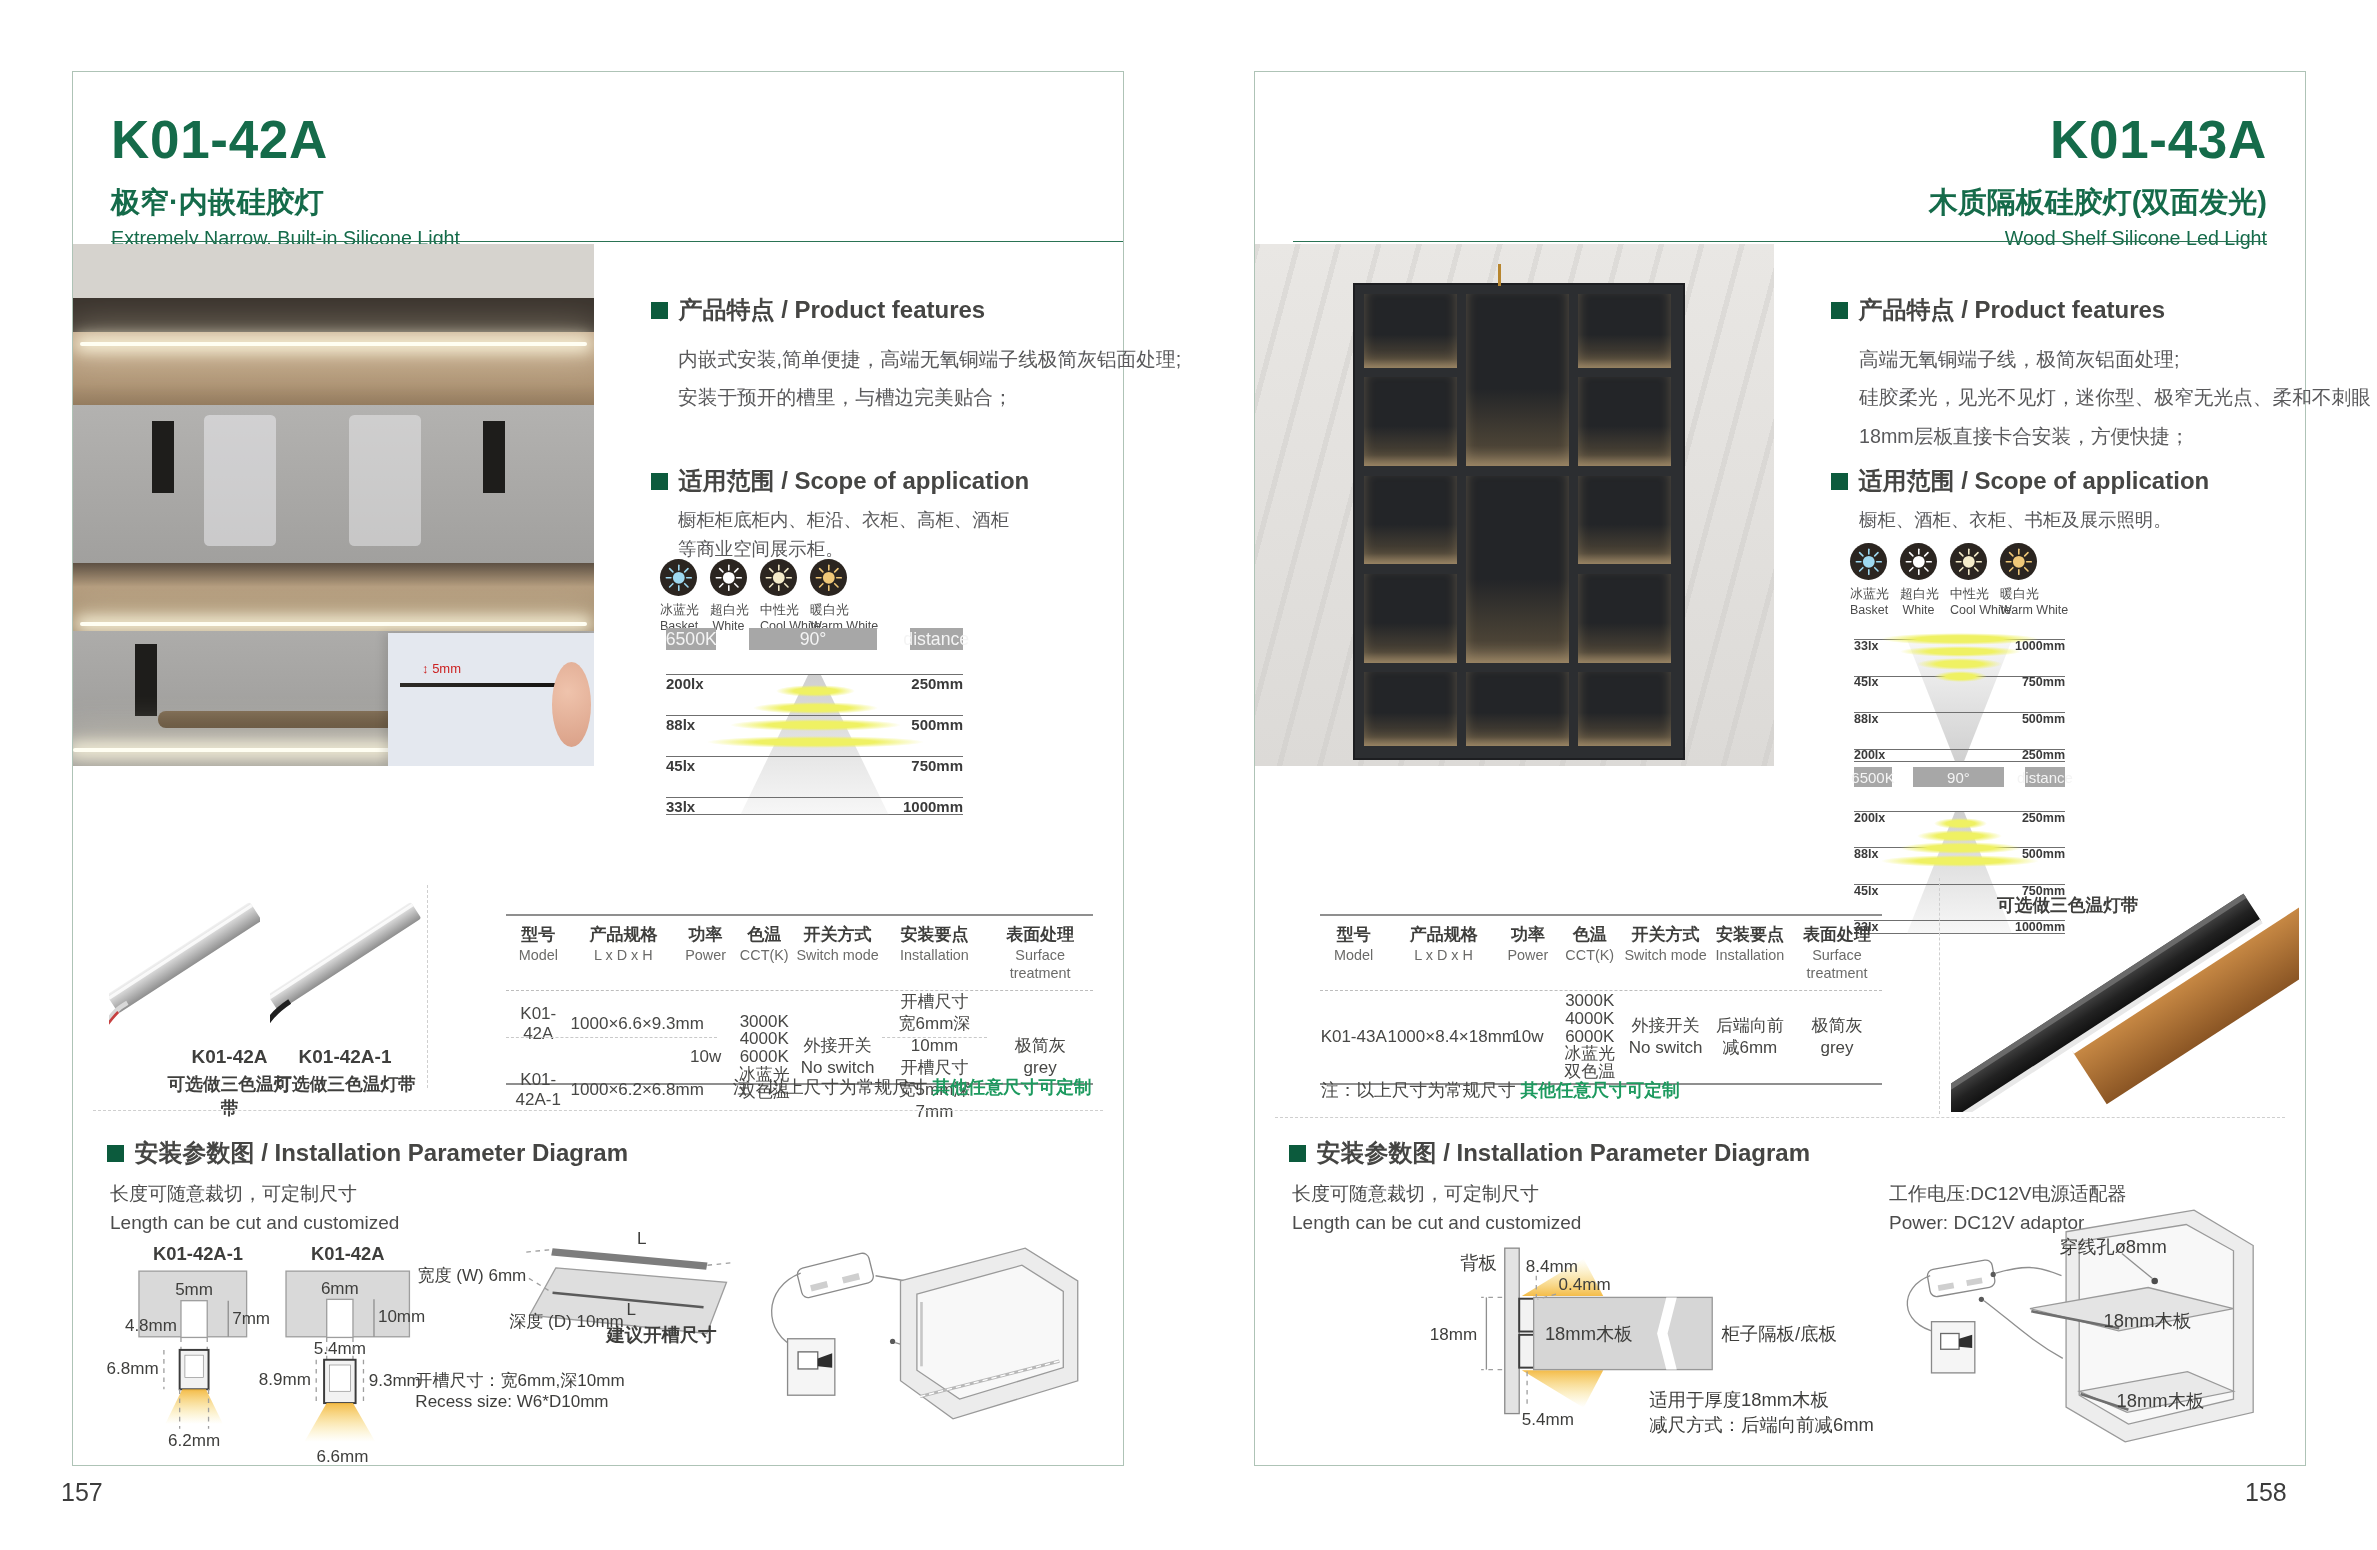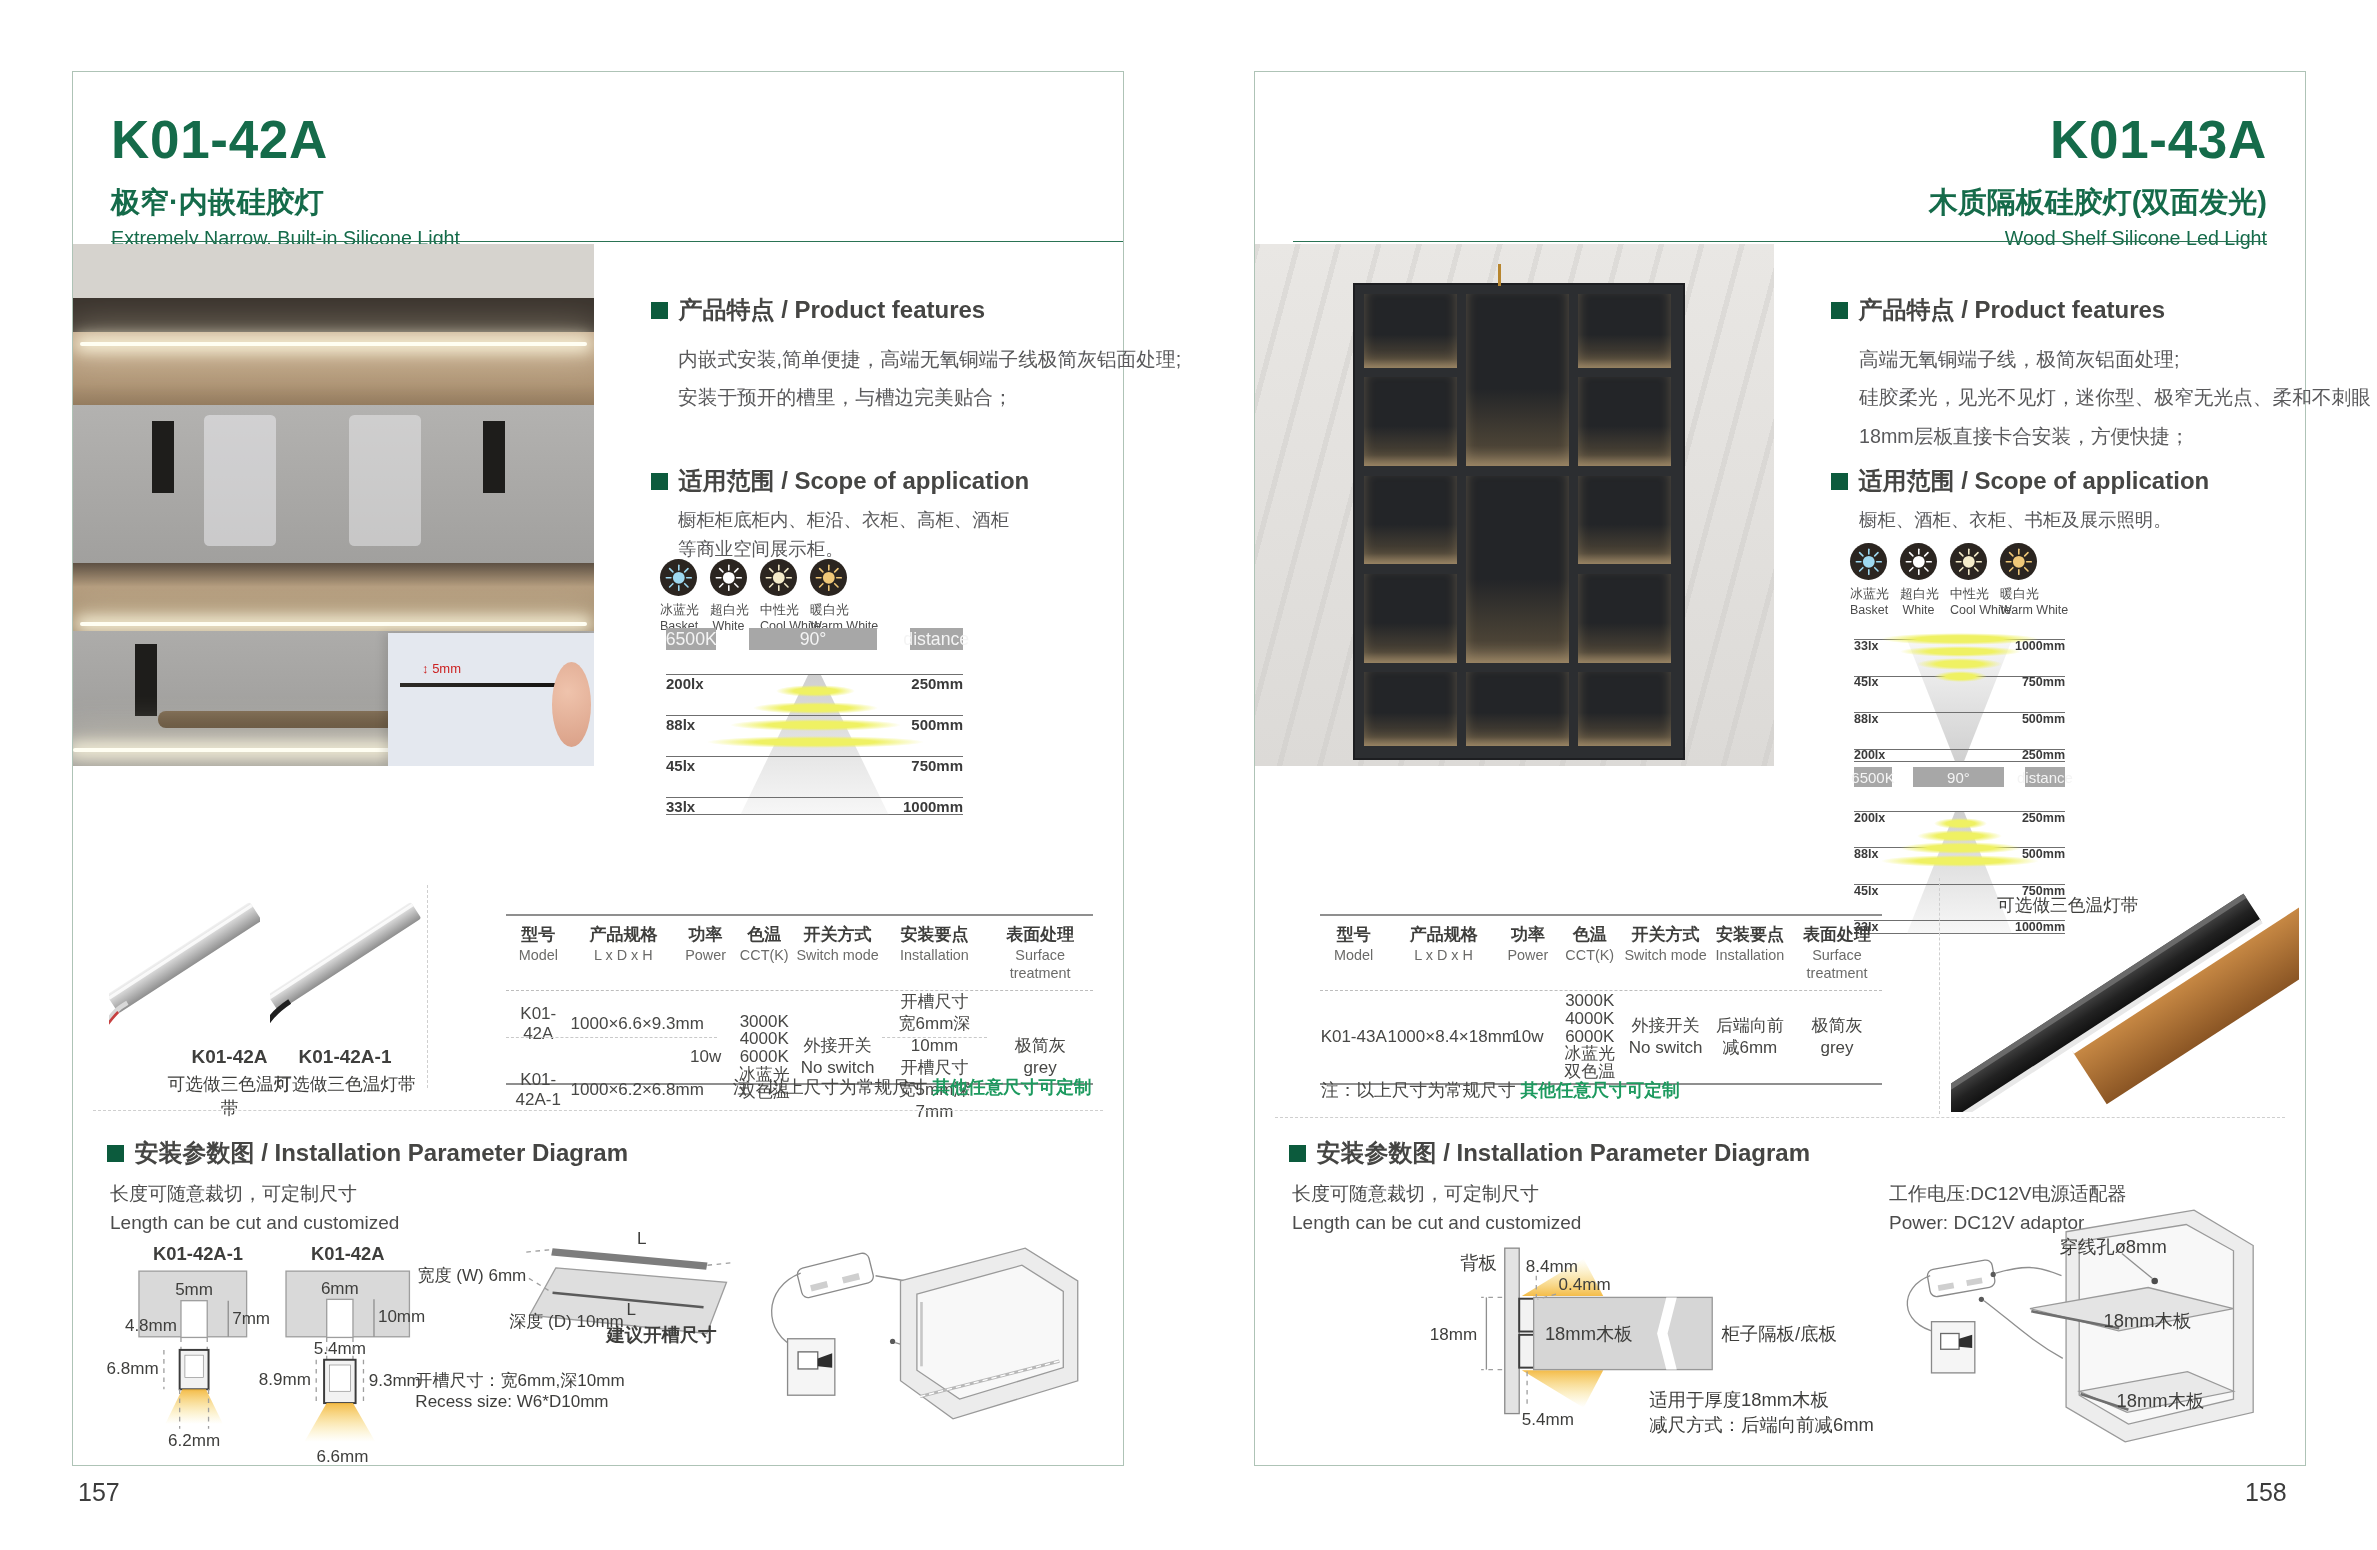--- a/index.html
+++ b/index.html
@@ -52,21 +52,21 @@
   .tcol{display:flex;flex-direction:column;justify-content:space-around;text-align:center;font-size:17px;color:#474745;}
   .tcol.center{justify-content:center;}
   .cctline{line-height:17.7px;}
   .tworow div{line-height:1.3;}
   .rowdash{position:absolute;border-top:1.3px dashed #c9c9c9;}
   .note{font-size:17.7px;color:#474745;white-space:nowrap;}
   .note .hl{color:#1d9a5f;font-weight:bold;}
   .hdash{position:absolute;border-top:1.3px dashed #cfcfcf;}
   .vdash{position:absolute;border-left:1.3px dashed #cfcfcf;}
   .plabel{font-size:19px;font-weight:bold;color:#3f3f3d;text-align:center;line-height:1.5;}
-  .pnote{font-size:17.7px;font-weight:normal;color:#3f3f3d;text-align:center;}
+  .pnote{font-size:17.7px;font-weight:bold;color:#3f3f3d;text-align:center;}
   .cuttxt{font-size:19px;color:#4c4c4c;line-height:1.55;white-space:nowrap;}
   .pagenum{font-size:25px;color:#3c3c3c;}
   
   .photoL{overflow:hidden;background:#a8a7a5;}
   .band{position:absolute;left:0;right:0;}
   .glowline{position:absolute;height:3.9px;background:#fffef2;border-radius:2px;
             box-shadow:0 0 14.4px 5.3px rgba(255,250,225,.95),0 0 39px 11.8px rgba(255,245,210,.45);}
   .bracket{position:absolute;width:22px;height:72px;background:#1e1d1b;}
   .inset{background:#fff;box-shadow:-3.9px 0 9.2px rgba(0,0,0,.12);}
   .inset-top{position:absolute;background:#e4e8ef;}
@@ -826,17 +826,17 @@
           <circle cx="1340" cy="120" r="5" fill="#4c4c4c"></circle>
           <path class="ln" d="M1290,78 L1336,116"></path>
         </g>
         <text class="cnl" x="1195" y="78" text-anchor="start">穿线孔ø8mm</text>
         <text class="cnl" x="1262" y="190" text-anchor="start">18mm木板</text>
         <text class="cnl" x="1282" y="312" text-anchor="start">18mm木板</text>
       </g>
     </svg>
   </div>
 
-  <div class="abs pagenum" style="left:78px;top:1478px;">157</div>
+  <div class="abs pagenum" style="left:61px;top:1478px;">157</div>
   <div class="abs pagenum" style="left:2245px;top:1478px;">158</div>
 
 </div>
 
 
 </body></html>

